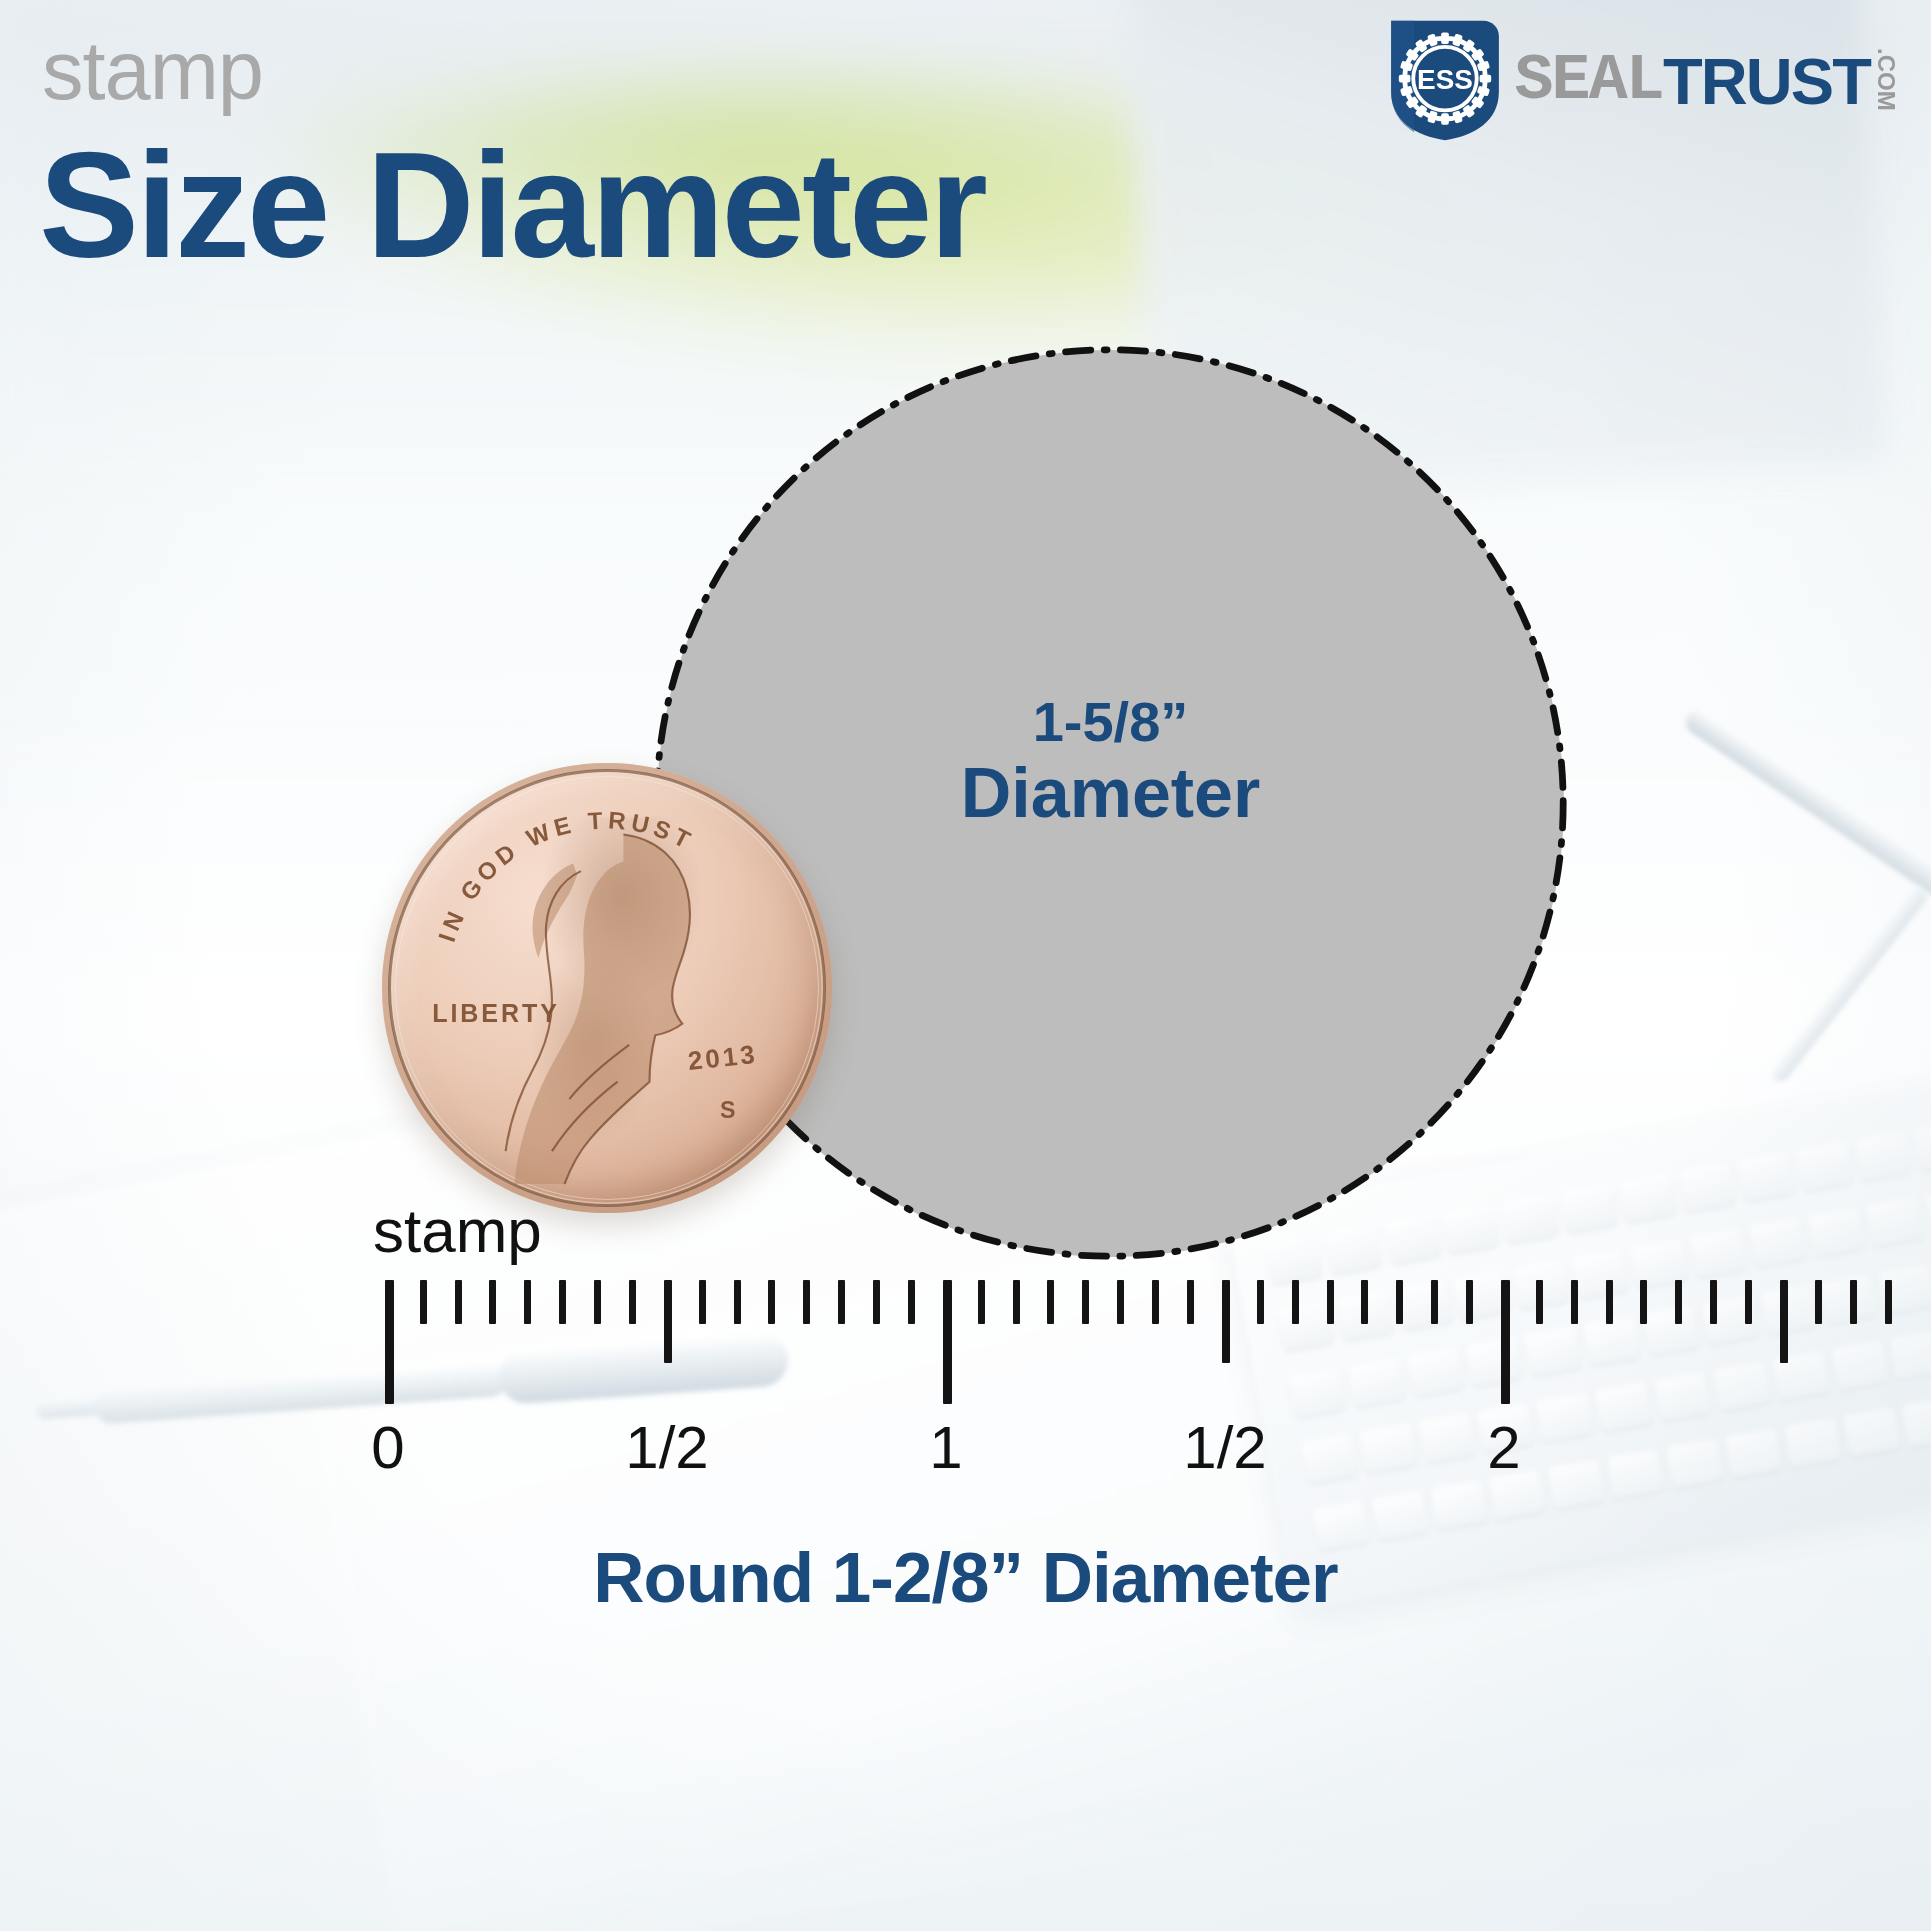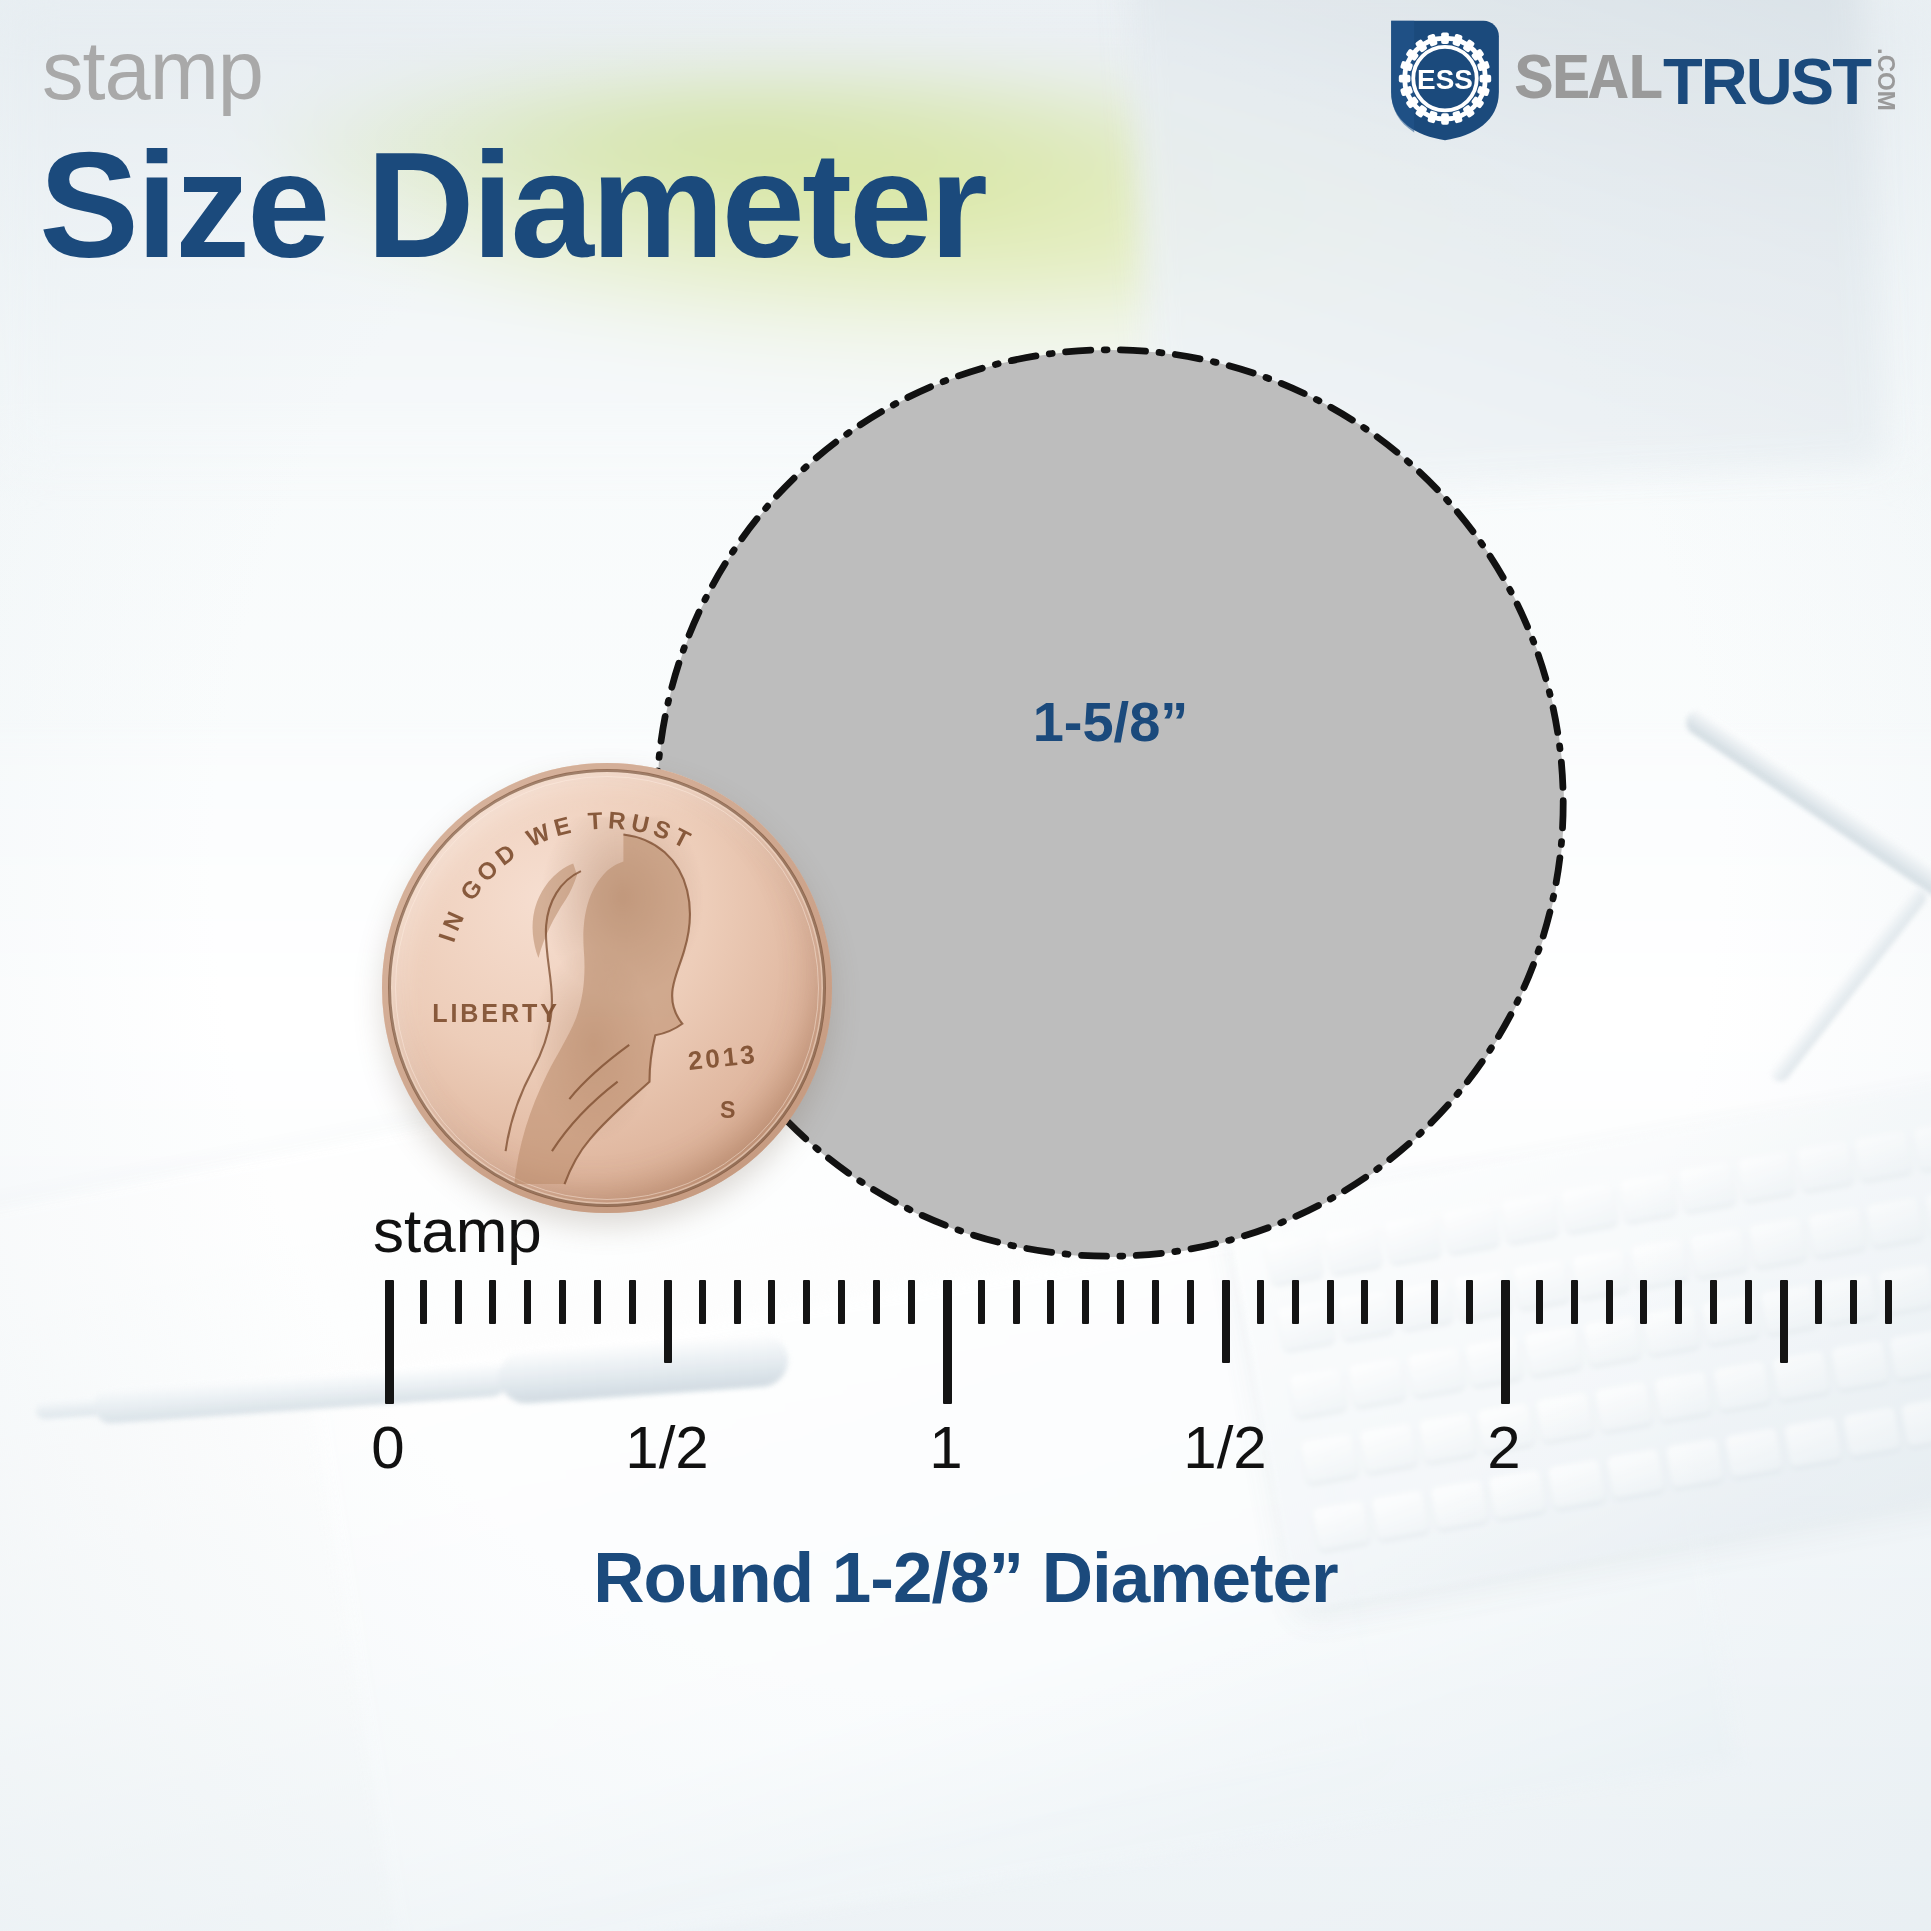--- a/index.html
+++ b/index.html
@@ -264,20 +264,21 @@
     </div>
   </div>
 
   <div class="sample-circle">
     <svg width="918" height="918" viewBox="0 0 951 951" aria-hidden="true">
       <circle cx="475.5" cy="475.5" r="469.5" fill="none" stroke="#111111" stroke-width="7" stroke-linecap="round" stroke-dasharray="26 14 3 14"></circle>
     </svg>
   </div>
   <div class="sample-label">
     <span class="l1">1-5/8”</span>
+    <span class="l2">Diameter</span>
   </div>
 
   <div class="penny">
     <div class="penny-rim"></div>
     <div class="penny-rim2"></div>
     <div class="penny-bust"></div>
     <svg width="450" height="450" viewBox="0 0 466 466" aria-hidden="true">
       <defs>
         <path id="mottoArc" d="M 68 233 A 165 165 0 0 1 398 233"></path>
       </defs>

